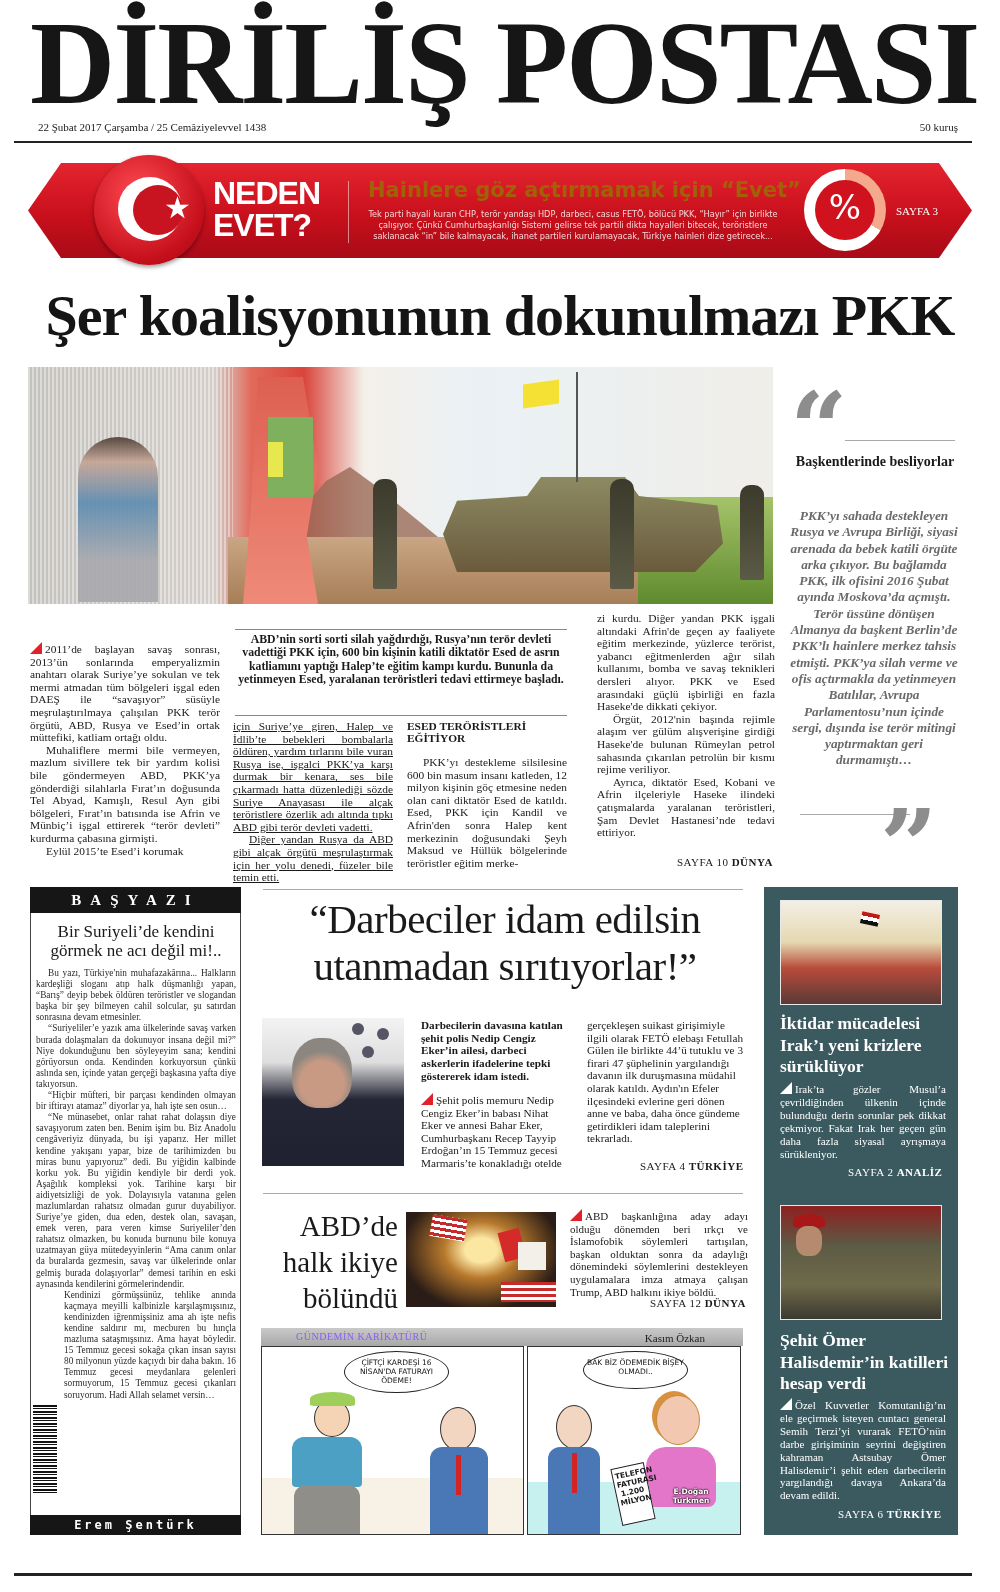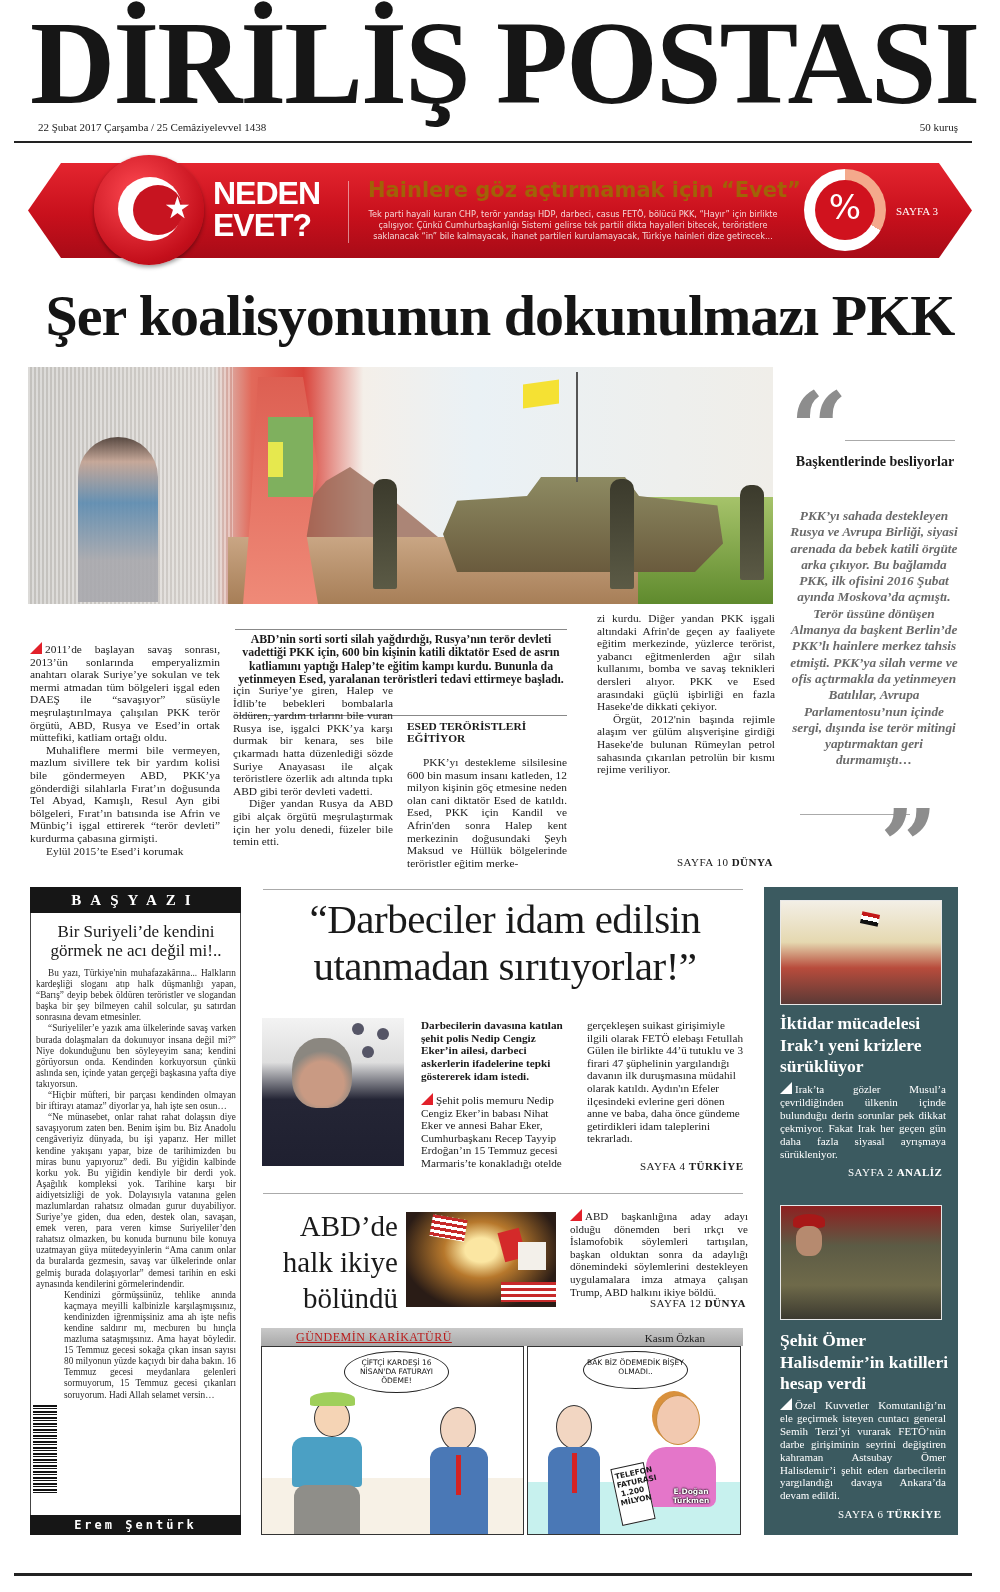--- a/index.html
+++ b/index.html
@@ -50,21 +50,21 @@
   .body-text { font-size: 11.4px; line-height: 12.6px; text-align: justify; hyphens: manual; }
   .body-text p { text-indent: 16px; }
   .body-text p.first { text-indent: 0; }
   .red-tri { display: inline-block; width: 0; height: 0; border-left: 12px solid transparent; border-bottom: 12px solid #e2202a; margin-right: 3px; vertical-align: -1px; }
   .white-tri { display: inline-block; width: 0; height: 0; border-left: 12px solid transparent; border-bottom: 12px solid #fff; margin-right: 3px; vertical-align: -1px; }
 
   #col1 { left: 30px; top: 614px; width: 190px; margin-top: 28px; }
   #deck-rule1 { left: 235px; top: 629px; width: 332px; height: 1px; background: #888; }
   #deck { left: 235px; top: 633px; width: 332px; font-weight: bold; font-size: 11.8px; line-height: 13.4px; text-align: center; }
   #deck-rule2 { left: 235px; top: 715px; width: 332px; height: 1px; background: #888; }
-  #col2 { left: 233px; top: 684px; width: 160px; }
+  #col2 { left: 233px; top: 720px; width: 160px; text-decoration: underline; }
   #col3-head { left: 407px; top: 720px; width: 160px; font-weight: bold; font-size: 11.4px; line-height: 12.4px; }
   #col3 { left: 407px; top: 756px; width: 160px; }
   #col4 { left: 597px; top: 612px; width: 178px; }
   #sayfa10 { left: 677px; top: 856px; font-size: 11px; letter-spacing: .5px; }
 
   
   #qopen { left: 790px; top: 378px; font-size: 100px; line-height: 100px; color: #8d8d8d; font-weight: bold; font-family: "DejaVu Serif", serif; }
   #qrule1 { left: 845px; top: 440px; width: 110px; height: 1px; background: #aaa; }
   #quote-title { left: 795px; top: 452px; width: 160px; text-align: center; font-weight: bold; font-size: 14px; line-height: 20px; }
   #quote-body { left: 788px; top: 508px; width: 172px; text-align: center; font-style: italic; font-weight: bold; color: #6a6a6a; font-size: 13.3px; line-height: 16.3px; }
@@ -97,21 +97,21 @@
   #abd-photo .flag1 { position: absolute; left: 25px; top: 5px; width: 35px; height: 22px; background: repeating-linear-gradient(180deg, #c72a2a 0 3px, #fff 3px 6px); transform: rotate(10deg); }
   #abd-photo .flag2 { position: absolute; left: 95px; top: 18px; width: 22px; height: 30px; background: #d42a2a; transform: rotate(-15deg); }
   #abd-photo .sign { position: absolute; left: 112px; top: 30px; width: 28px; height: 28px; background: #f3f0ea; }
   #abd-photo .flag3 { position: absolute; left: 95px; top: 70px; width: 55px; height: 20px; background: repeating-linear-gradient(180deg, #c72a2a 0 3px, #fff 3px 6px); }
   #abd-body { left: 570px; top: 1209px; width: 178px; font-size: 11px; line-height: 12.6px; text-align: justify; }
   #sayfa12 { left: 650px; top: 1297px; font-size: 11px; letter-spacing: .5px; }
 
   
   #cartoon { left: 261px; top: 1328px; width: 482px; height: 207px; background: #fff; }
   #cartoon .bar { position: absolute; left: 0; top: 0; width: 482px; height: 18px; background: linear-gradient(180deg, #c9c9c9, #a8a8a8); }
-  #cartoon .label { position: absolute; left: 35px; top: 0; color: #b91c1c; font-size: 12px; line-height: 18px; letter-spacing: .5px; text-decoration: underline; }
+  #cartoon .label { position: absolute; left: 35px; top: 0; color: #8b5cf6; font-size: 10px; line-height: 18px; letter-spacing: .5px; }
   #cartoon .author { position: absolute; right: 38px; top: 2px; color: #222; font-size: 11px; line-height: 16px; }
   #cartoon .panel { position: absolute; top: 18px; height: 189px; border: 1px solid #333; overflow: hidden; }
   #cartoon .p1 { left: 0; width: 263px; background: linear-gradient(180deg, #fff 0 70%, #f7f1e6 70%); }
   #cartoon .p2 { left: 266px; width: 214px; background: linear-gradient(180deg, #fff 0 72%, #c7f1ee 72%); }
   .bubble { position: absolute; background: #fff; border: 1px solid #222; border-radius: 50%; text-align: center; font-family: "DejaVu Sans", sans-serif; font-size: 7.5px; line-height: 9px; color: #111; padding-top: 6px; }
   .fig { position: absolute; border-radius: 12px 12px 4px 4px; }
   .head { position: absolute; border-radius: 50%; background: #f5d4b5; border: 1px solid #333; }
   .tie { position: absolute; width: 5px; height: 40px; background: #d42323; }
   .sheet { position: absolute; background: #fff; border: 1px solid #222; font-family: "DejaVu Sans", sans-serif; font-size: 7.5px; line-height: 9px; text-align: center; transform: rotate(-12deg); padding: 3px 2px; font-weight: bold; }
   .tag { position: absolute; color: #fff; font-family: "DejaVu Sans", sans-serif; font-size: 7.5px; line-height: 9px; text-align: center; font-weight: bold; text-shadow: 0 0 2px #000, 0 0 2px #000; }
@@ -190,20 +190,21 @@
   <p class="first">için Suriye’ye giren, Halep ve İdlib’te bebekleri bombalarla öldüren, yardım tırlarını bile vuran Rusya ise, işgalci PKK’ya karşı durmak bir kenara, ses bile çıkarmadı hatta düzenlediği sözde Suriye Anayasası ile alçak teröristlere özerlik adı altında tıpkı ABD gibi terör devleti vadetti.</p>
   <p>Diğer yandan Rusya da ABD gibi alçak örgütü meşrulaştırmak için her yolu denedi, füzeler bile temin etti.</p>
 </div>
 <div class="abs" id="col3-head">ESED TERÖRİSTLERİ EĞİTİYOR</div>
 <div class="abs body-text" id="col3">
   <p>PKK’yı destekleme silsilesine 600 bin masum insanı katleden, 12 milyon kişinin göç etmesine neden olan cani diktatör Esed de katıldı. Esed, PKK için Kandil ve Afrin'den sonra Halep kent merkezinin doğusundaki Şeyh Maksud ve Hüllük bölgelerinde teröristler eğitim merke-</p>
 </div>
 <div class="abs body-text" id="col4">
   <p class="first">zi kurdu. Diğer yandan PKK işgali altındaki Afrin'de geçen ay faaliyete eğitim merkezinde, yüzlerce terörist, yabancı eğitmenlerden ağır silah kullanımı, bomba ve savaş teknikleri dersleri alıyor. PKK ve Esed arasındaki güçlü işbirliği en fazla Haseke'de dikkati çekiyor.</p>
   <p>Örgüt, 2012'nin başında rejimle alaşım ver gülüm alışverişine girdiği Haseke'de bulunan Rümeylan petrol sahasında çıkarılan petrolün bir kısmı rejime veriliyor.</p>
+  <p>Ayrıca, diktatör Esed, Kobani ve Afrin ilçeleriyle Haseke ilindeki çatışmalarda yaralanan teröristleri, Şam Devlet Hastanesi’nde tedavi ettiriyor.</p>
 </div>
 <div class="abs" id="sayfa10"><span>SAYFA 10</span> <b>DÜNYA</b></div>
 
 <div class="abs" id="qopen">“</div>
 <div class="abs" id="qrule1"></div>
 <div class="abs" id="quote-title">Başkentlerinde besliyorlar</div>
 <div class="abs" id="quote-body">PKK’yı sahada destekleyen Rusya ve Avrupa Birliği, siyasi arenada da bebek katili örgüte arka çıkıyor. Bu bağlamda PKK, ilk ofisini 2016 Şubat ayında Moskova’da açmıştı. Terör üssüne dönüşen Almanya da başkent Berlin’de PKK’lı hainlere merkez tahsis etmişti. PKK’ya silah verme ve ofis açtırmakla da yetinmeyen Batılılar, Avrupa Parlamentosu’nun içinde sergi, dışında ise terör mitingi yaptırmaktan geri durmamıştı…</div>
 <div class="abs" id="qrule2"></div>
 <div class="abs" id="qclose">”</div>
 

